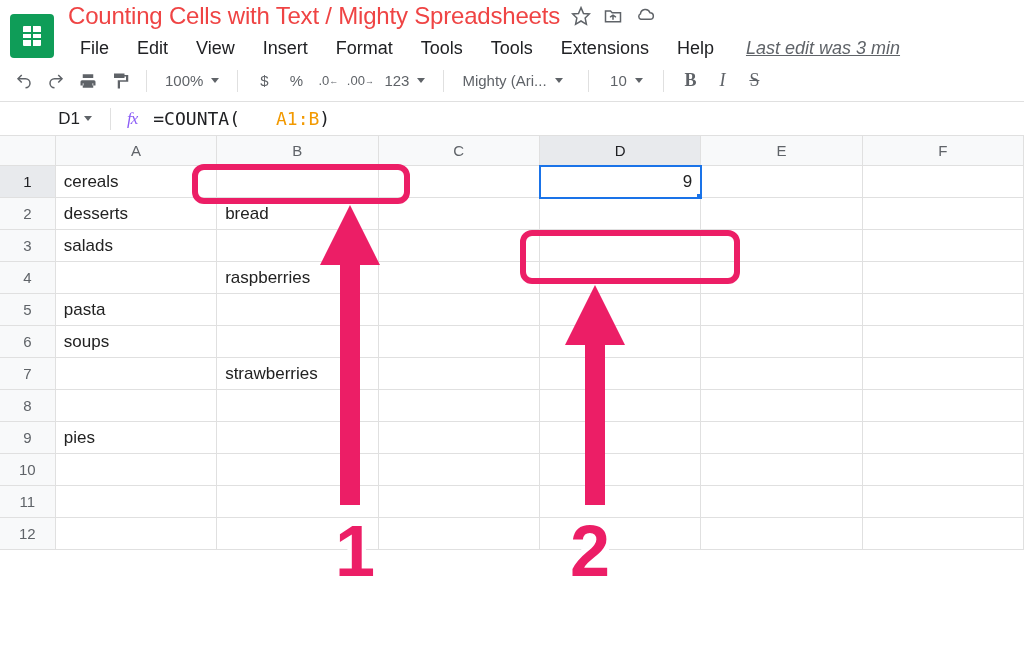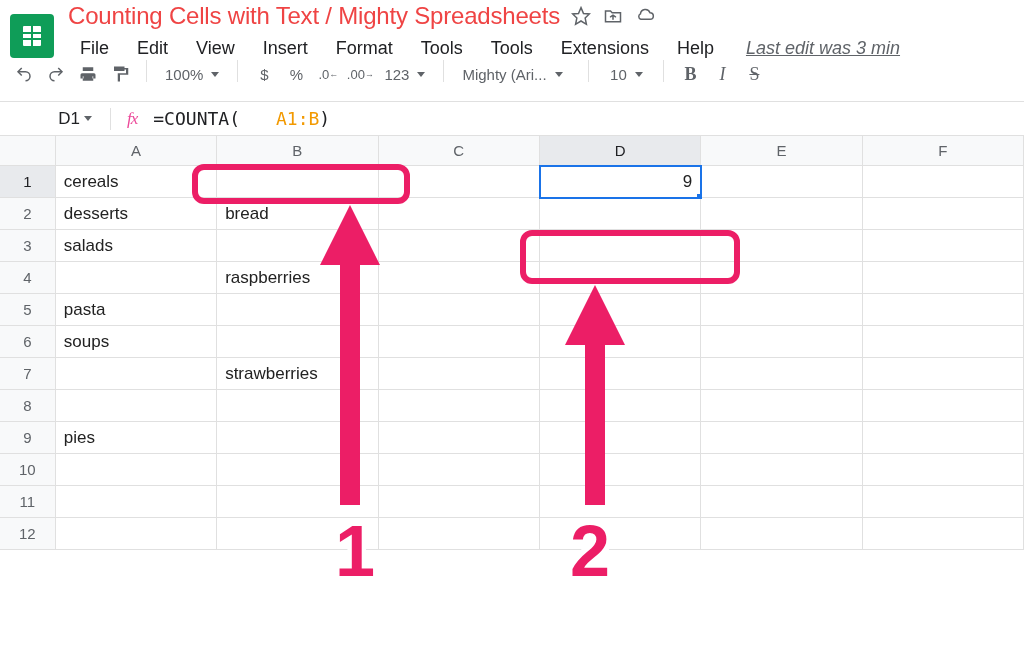--- a/index.html
+++ b/index.html
@@ -11,33 +11,33 @@
   .logo svg { fill:#fff; }
   .title-wrap { display:flex; flex-direction:column; flex:1; }
   .doc-title-row { display:flex; align-items:center; gap:10px; }
   .doc-title { font-size:24px; color:#ef4444; letter-spacing:-0.2px; font-weight:400; }
   .title-icon { width:22px; height:22px; color:#5f6368; display:flex; align-items:center; justify-content:center; cursor:pointer; }
   .menu-row { display:flex; align-items:center; gap:4px; padding-top:6px; }
   .menu-item { font-size:18px; color:#202124; padding:2px 12px; cursor:pointer; }
   .last-edit { font-size:18px; color:#5f6368; text-decoration:underline; margin-left:16px; white-space:nowrap;font-style:italic; }
 
   
-  .toolbar { display:flex; align-items:flex-start; height:42px; border-bottom:1px solid #e0e0e0; padding:0 10px; gap:4px; margin-top:6px; }
+  .toolbar { display:flex; align-items:center; height:42px; border-bottom:1px solid #e0e0e0; padding:0 10px; gap:4px; margin-top:6px; }
   .tb-sep { width:1px; height:22px; background:#e0e0e0; margin:0 8px; }
   .tb-btn { min-width:28px; height:28px; display:flex; align-items:center; justify-content:center; cursor:pointer; color:#5f6368; font-size:15px; border-radius:2px; }
   .tb-drop { display:flex; align-items:center; gap:4px; padding:0 6px; height:28px; cursor:pointer; color:#5f6368; font-size:15px; }
   .caret::after { content:""; display:inline-block; border-left:4px solid transparent; border-right:4px solid transparent; border-top:5px solid #5f6368; margin-left:4px; }
   .bold { font-weight:bold; font-family:'Times New Roman', serif; font-size:18px; }
   .ital { font-style:italic; font-family:'Times New Roman', serif; font-size:18px; }
   .strike { text-decoration:line-through; font-family:'Times New Roman', serif; font-size:18px; }
 
   
   .fxbar { display:flex; align-items:center; height:34px; border-bottom:1px solid #e0e0e0; padding:0 4px; }
   .namebox { width:98px; font-size:17px; color:#202124; padding-left:8px; display:flex; align-items:center; justify-content:flex-end; padding-right:10px; }
-  .fx-label { font-family:Georgia, serif; font-style:italic; font-size:17px; color:#ec4899; margin-left:8px; margin-right:16px; letter-spacing:-1px;}
+  .fx-label { font-family:Georgia, serif; font-style:italic; font-size:17px; color:#8b5cf6; margin-left:8px; margin-right:16px; letter-spacing:-1px;}
   .fx-input { flex:1; font-size:18px; font-family:"Consolas","Menlo",monospace; color:#202124; padding:2px 0;}
   .fx-range { color:#f29900;margin-left:36px; }
 
   
   .grid { position:relative; user-select:none; }
   .col-headers { display:flex; height:30px; background:#f8f9fa; border-bottom:1px solid #e0e0e0; }
   .corner-box { width:56px; border-right:1px solid #e0e0e0; }
   .col-h { border-right:1px solid #e0e0e0; text-align:center; font-size:15px; color:#5f6368; display:flex; align-items:center; justify-content:center; }
   .col-h.active { background:#e8eaed; color:#202124; }
   .row { display:flex; height:32px; }

